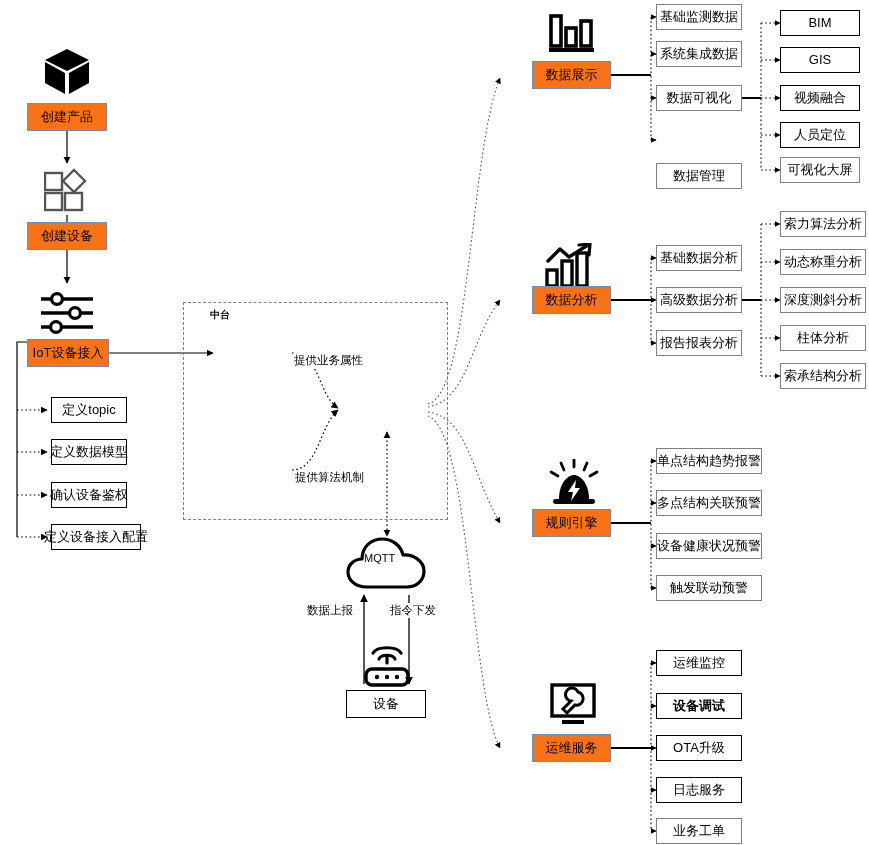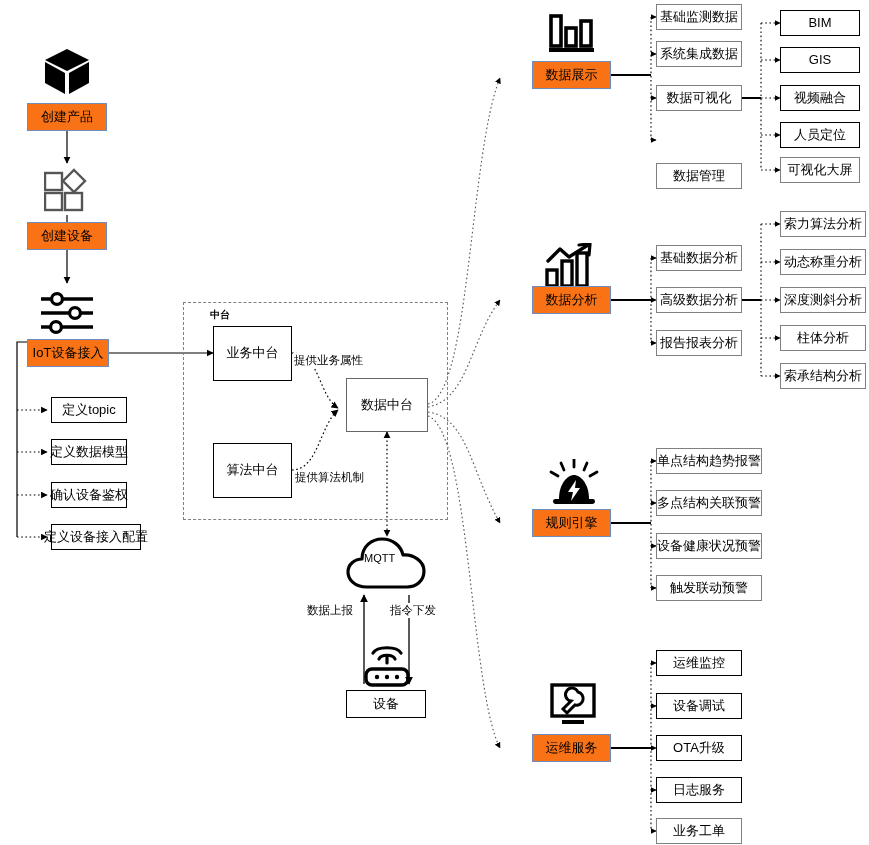--- a/index.html
+++ b/index.html
@@ -206,29 +206,20 @@
   <div class="node plain" style="left:51px;top:482px;width:76px;height:26px;">
     <span>确认设备鉴权</span>
   </div>
   <div class="node plain" style="left:51px;top:524px;width:90px;height:26px;">
     <span>定义设备接入配置</span>
   </div>
 
   <div class="groupbox" style="left:183px;top:302px;width:265px;height:218px;"></div>
   <div class="grouplabel" style="left:210px;top:308px;">中台</div>
 
-  <div class="node plain" style="left:213px;top:326px;width:79px;height:55px;">
-    <span>业务中台</span>
-  </div>
-  <div class="node plain" style="left:213px;top:443px;width:79px;height:55px;">
-    <span>算法中台</span>
-  </div>
-  <div class="node gray" style="left:346px;top:378px;width:82px;height:54px;border-color:#666;">
-    <span>数据中台</span>
-  </div>
 
   <div class="edgelabel" style="left:293px;top:353px;">提供业务属性</div>
   <div class="edgelabel" style="left:294px;top:470px;">提供算法机制</div>
 
   <svg class="icon" style="left:345px;top:535px;" width="85" height="60" viewBox="0 0 85 60">
     <path d="M22 52 C 9 52 3 44 3 37 C 3 29 10 24 17 24 C 17 11 27 4 37 4
              C 48 4 56 11 58 20 C 68 19 79 26 79 36 C 79 46 71 52 62 52 Z" fill="#fff" stroke="#000" stroke-width="3.2" stroke-linejoin="round"></path>
   </svg>
   <div class="cloudtext" style="left:364px;top:552px;font-weight:normal;">MQTT</div>
 
@@ -351,21 +342,21 @@
     <rect x="2" y="2" width="42" height="31" fill="none" stroke="#000" stroke-width="3.4"></rect>
     <rect x="12" y="37" width="22" height="4" fill="#000"></rect>
     <path d="M28 9 A 6.5 6.5 0 1 0 21 18 L13 26 L17 30 L25 22 A 6.5 6.5 0 0 0 28 9 Z" fill="none" stroke="#000" stroke-width="3"></path>
   </svg>
   <div class="node blue" style="left:532px;top:734px;width:79px;height:28px;">
     <span>运维服务</span>
   </div>
   <div class="node plain" style="left:656px;top:650px;width:86px;height:26px;">
     <span>运维监控</span>
   </div>
-  <div class="node plain" style="left:656px;top:693px;width:86px;height:26px;">
+  <div class="node plain" style="left:656px;top:693px;width:86px;height:26px;font-weight:bold;">
     <span>设备调试</span>
   </div>
   <div class="node plain" style="left:656px;top:735px;width:86px;height:26px;">
     <span>OTA升级</span>
   </div>
   <div class="node plain" style="left:656px;top:777px;width:86px;height:26px;">
     <span>日志服务</span>
   </div>
   <div class="node gray" style="left:656px;top:818px;width:86px;height:26px;">
     <span>业务工单</span>

